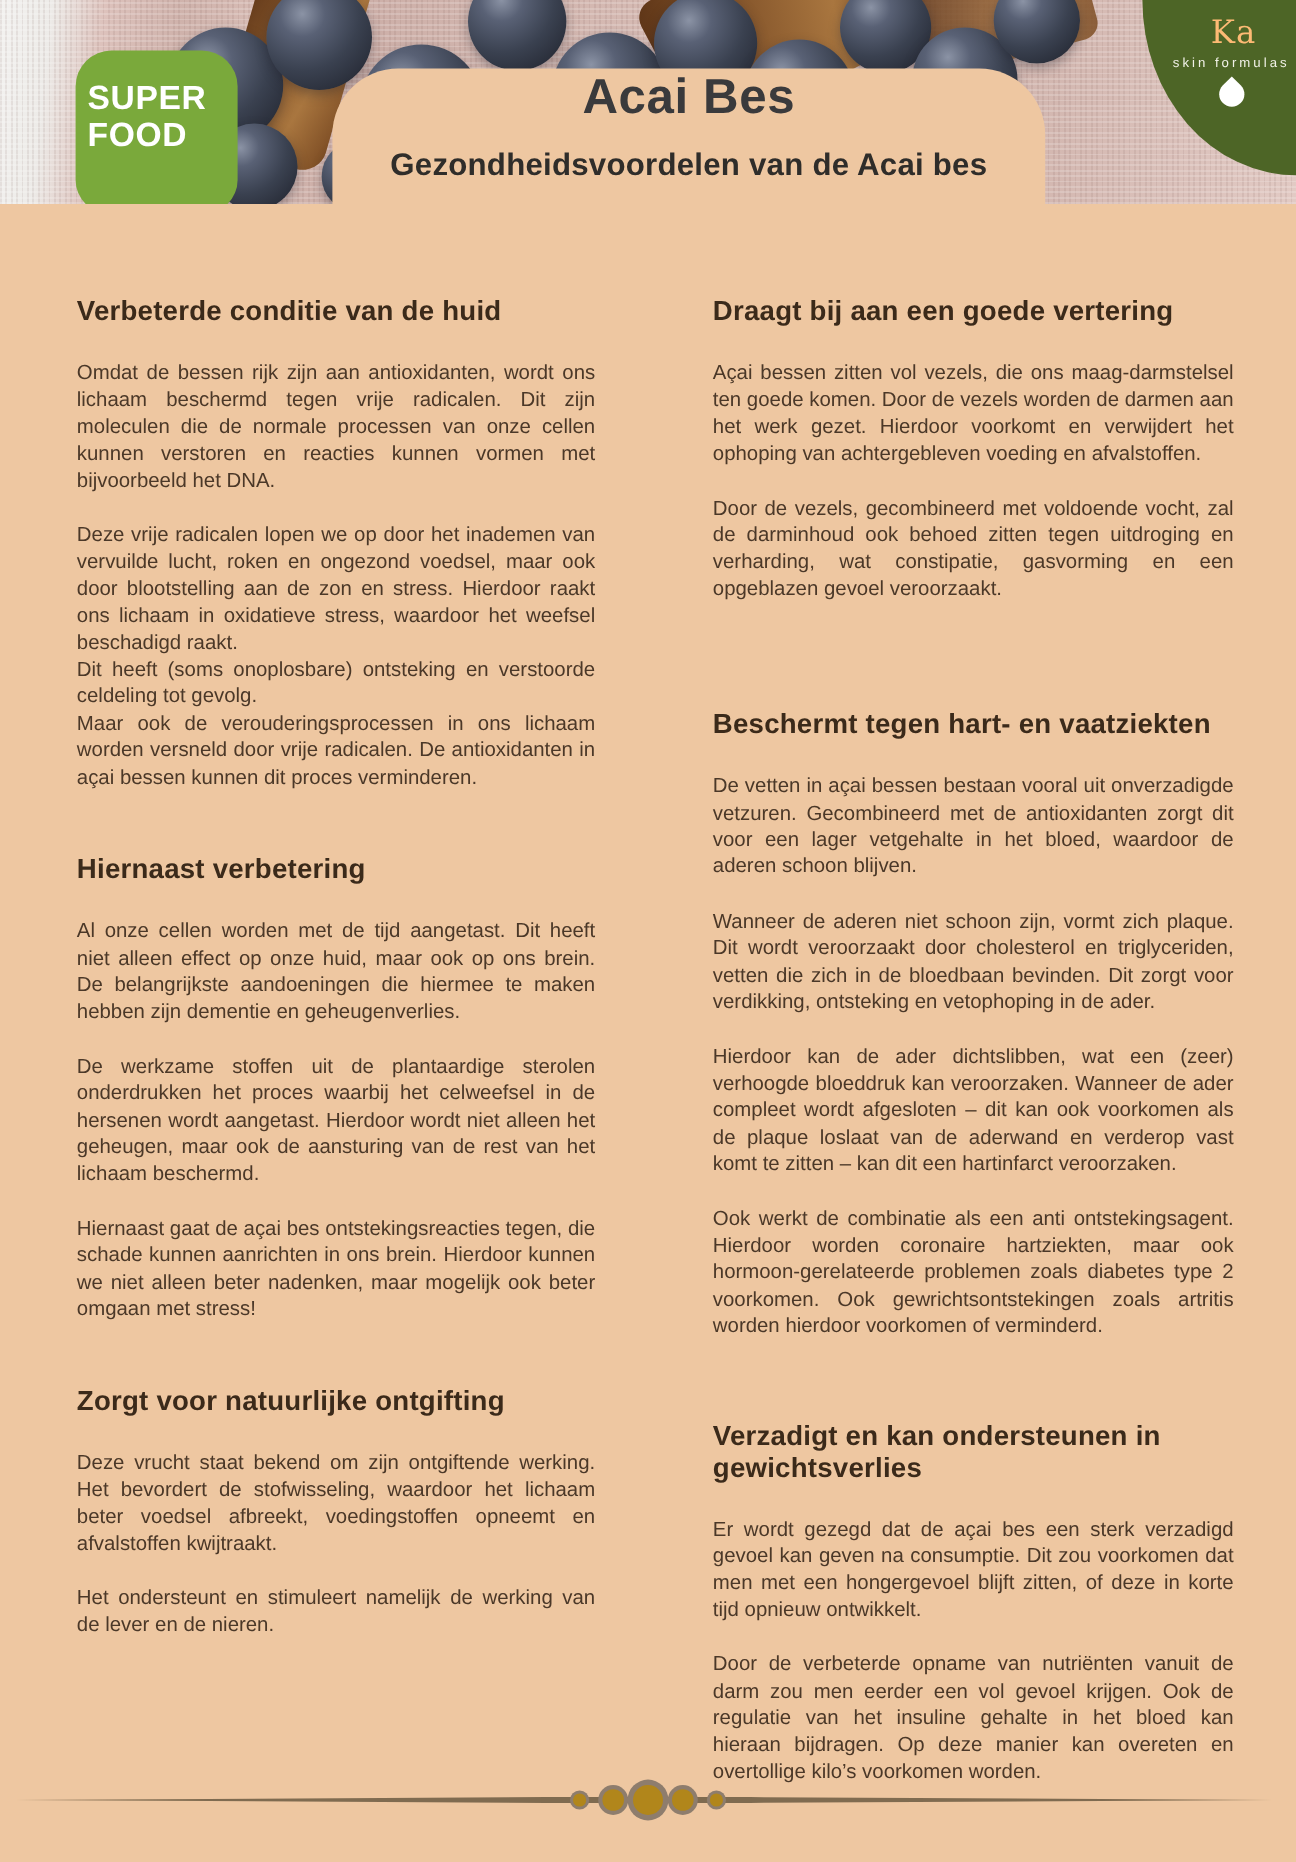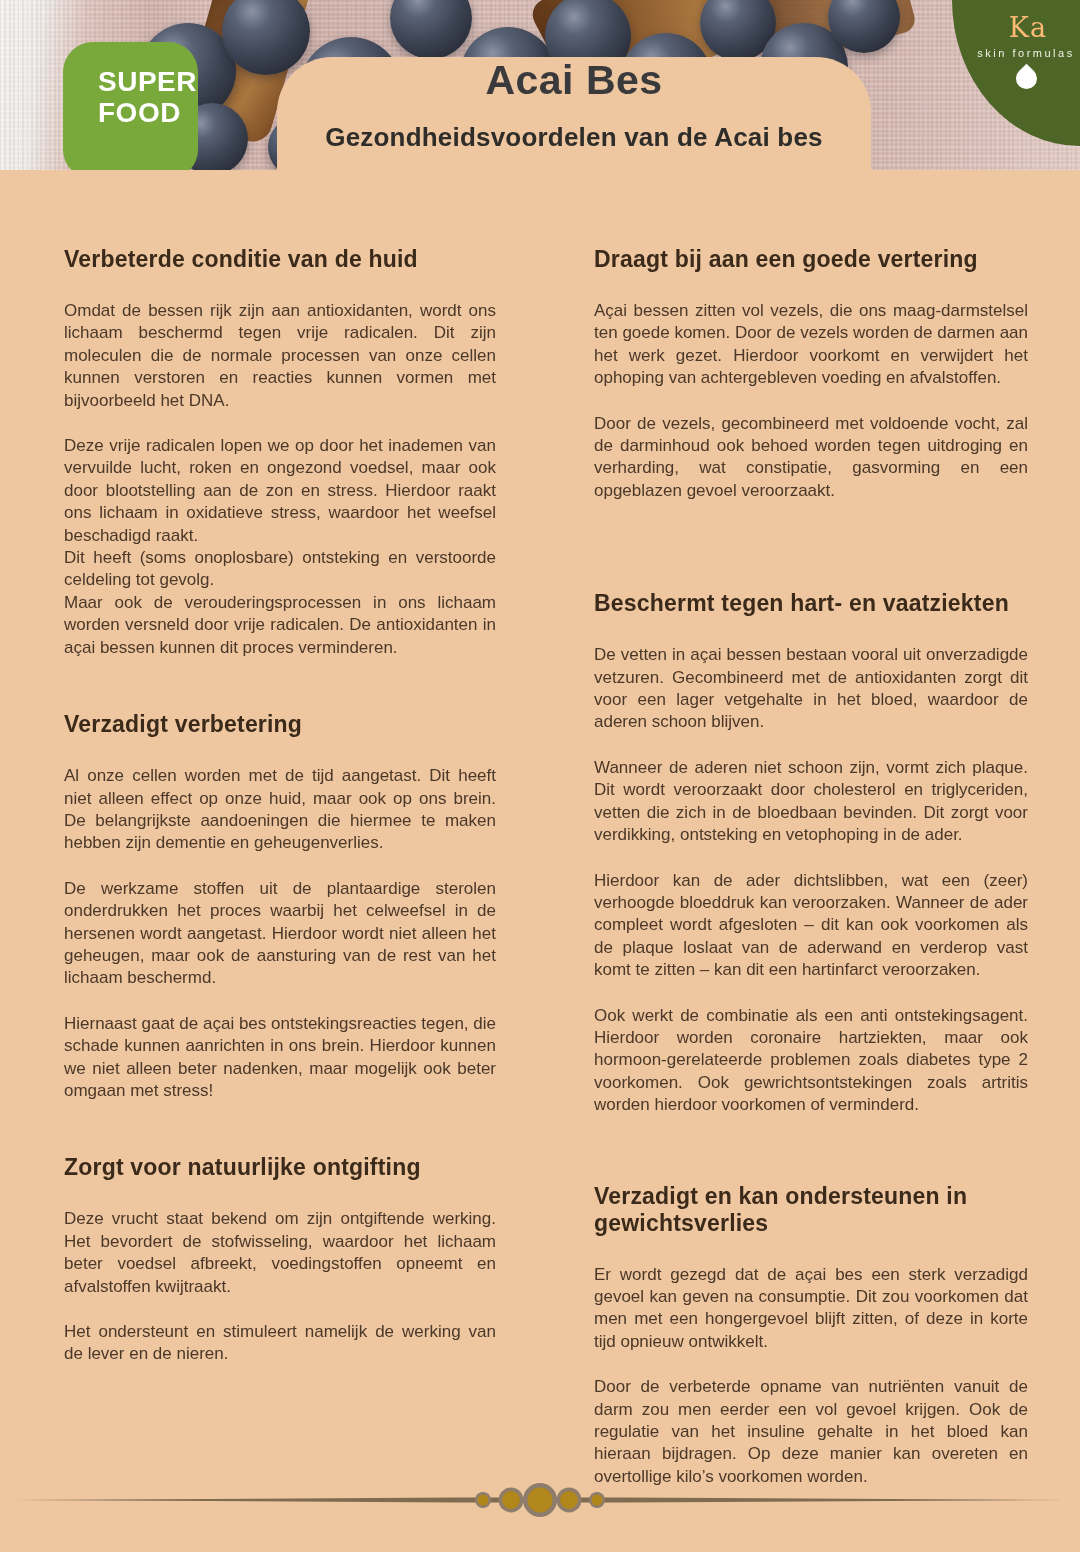--- a/index.html
+++ b/index.html
@@ -56,21 +56,21 @@
   .berry.b10{left:688px;top:-4px;width:72px;height:72px;}
   .berry.b11{left:36px;top:118px;width:72px;height:72px;}
   .berry.b12{left:128px;top:132px;width:60px;height:60px;}
   .berry.b13{left:555px;top:95px;width:80px;height:80px;}
 
   
   .badge{
     position:absolute;left:63px;top:42px;width:135px;height:136px;
     background:var(--badge-green);border-radius:30px 30px 28px 28px;
     color:#fff;font-weight:bold;font-size:28px;line-height:31px;
-    padding:24px 0 0 35px;letter-spacing:.5px;
+    padding:24px 0 0 10px;letter-spacing:.5px;
   }
   .badge span{display:block;}
 
   
   .title-box{
     position:absolute;left:277px;top:57px;width:594px;height:113px;
     background:var(--beige);border-radius:55px 55px 0 0;
     text-align:center;
   }
   .title-box h1{
@@ -168,36 +168,36 @@
   <div class="content">
     <div class="col col-left">
         <section>
           <h3>Verbeterde conditie van de huid</h3>
           <p>Omdat de bessen rijk zijn aan antioxidanten, wordt ons lichaam beschermd tegen vrije radicalen. Dit zijn moleculen die de normale processen van onze cellen kunnen verstoren en reacties kunnen vormen met bijvoorbeeld het DNA.</p>
           <p>Deze vrije radicalen lopen we op door het inademen van vervuilde lucht, roken en ongezond voedsel, maar ook door blootstelling aan de zon en stress. Hierdoor raakt ons lichaam in oxidatieve stress, waardoor het weefsel beschadigd raakt.
 Dit heeft (soms onoplosbare) ontsteking en verstoorde celdeling tot gevolg.
 Maar ook de verouderingsprocessen in ons lichaam worden versneld door vrije radicalen. De antioxidanten in açai bessen kunnen dit proces verminderen.</p>
         </section>
         <section>
-          <h3>Verzadigt verbetering</h3>
+          <h3>Hiernaast verbetering</h3>
           <p>Al onze cellen worden met de tijd aangetast. Dit heeft niet alleen effect op onze huid, maar ook op ons brein. De belangrijkste aandoeningen die hiermee te maken hebben zijn dementie en geheugenverlies.</p>
           <p>De werkzame stoffen uit de plantaardige sterolen onderdrukken het proces waarbij het celweefsel in de hersenen wordt aangetast. Hierdoor wordt niet alleen het geheugen, maar ook de aansturing van de rest van het lichaam beschermd.</p>
           <p>Hiernaast gaat de açai bes ontstekingsreacties tegen, die schade kunnen aanrichten in ons brein. Hierdoor kunnen we niet alleen beter nadenken, maar mogelijk ook beter omgaan met stress!</p>
         </section>
         <section>
           <h3>Zorgt voor natuurlijke ontgifting</h3>
           <p>Deze vrucht staat bekend om zijn ontgiftende werking. Het bevordert de stofwisseling, waardoor het lichaam beter voedsel afbreekt, voedingstoffen opneemt en afvalstoffen kwijtraakt.</p>
           <p>Het ondersteunt en stimuleert namelijk de werking van de lever en de nieren.</p>
         </section>
       </div>
     <div class="col col-right">
         <section>
           <h3>Draagt bij aan een goede vertering</h3>
           <p>Açai bessen zitten vol vezels, die ons maag-darmstelsel ten goede komen. Door de vezels worden de darmen aan het werk gezet. Hierdoor voorkomt en verwijdert het ophoping van achtergebleven voeding en afvalstoffen.</p>
-          <p>Door de vezels, gecombineerd met voldoende vocht, zal de darminhoud ook behoed worden tegen uitdroging en verharding, wat constipatie, gasvorming en een opgeblazen gevoel veroorzaakt.</p>
+          <p>Door de vezels, gecombineerd met voldoende vocht, zal de darminhoud ook behoed zitten tegen uitdroging en verharding, wat constipatie, gasvorming en een opgeblazen gevoel veroorzaakt.</p>
         </section>
         <section>
           <h3>Beschermt tegen hart- en vaatziekten</h3>
           <p>De vetten in açai bessen bestaan vooral uit onverzadigde vetzuren. Gecombineerd met de antioxidanten zorgt dit voor een lager vetgehalte in het bloed, waardoor de aderen schoon blijven.</p>
           <p>Wanneer de aderen niet schoon zijn, vormt zich plaque. Dit wordt veroorzaakt door cholesterol en triglyceriden, vetten die zich in de bloedbaan bevinden. Dit zorgt voor verdikking, ontsteking en vetophoping in de ader.</p>
           <p>Hierdoor kan de ader dichtslibben, wat een (zeer) verhoogde bloeddruk kan veroorzaken. Wanneer de ader compleet wordt afgesloten – dit kan ook voorkomen als de plaque loslaat van de aderwand en verderop vast komt te zitten – kan dit een hartinfarct veroorzaken.</p>
           <p>Ook werkt de combinatie als een anti ontstekingsagent. Hierdoor worden coronaire hartziekten, maar ook hormoon-gerelateerde problemen zoals diabetes type 2 voorkomen. Ook gewrichtsontstekingen zoals artritis worden hierdoor voorkomen of verminderd.</p>
         </section>
         <section>
           <h3>Verzadigt en kan ondersteunen in gewichtsverlies</h3>

